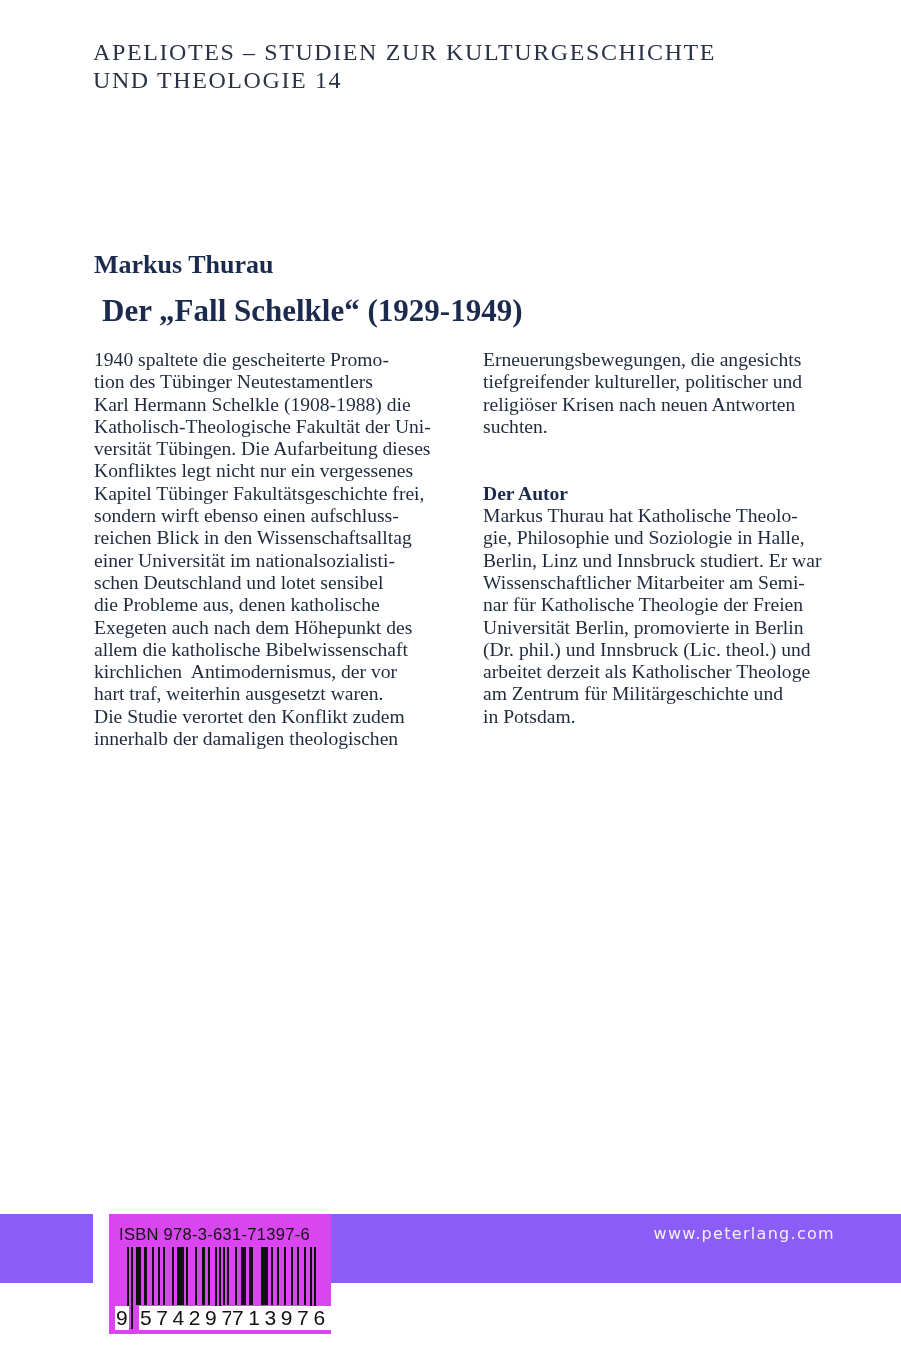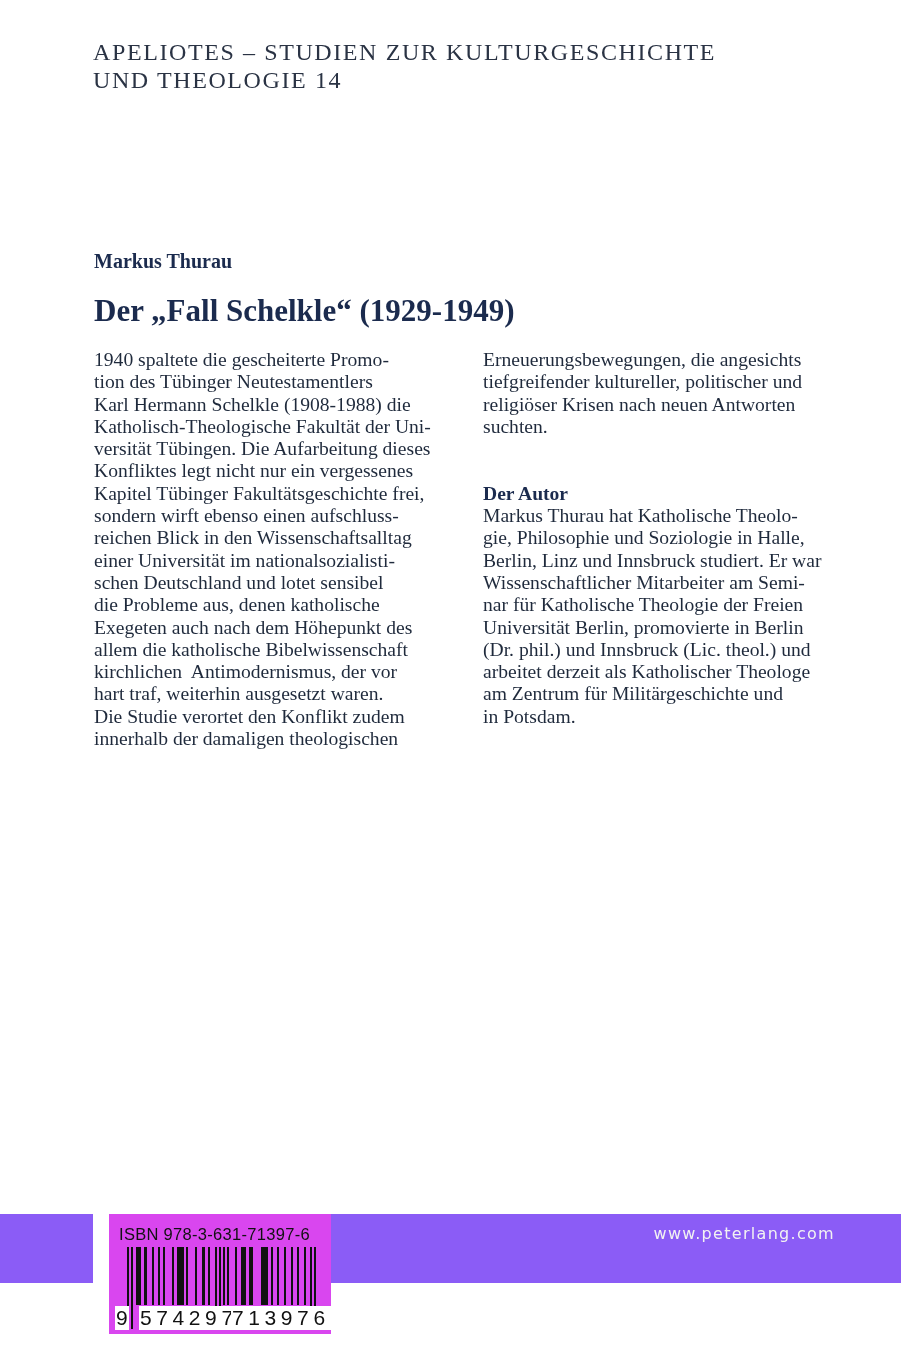--- a/index.html
+++ b/index.html
@@ -3,22 +3,22 @@
   <meta charset="utf-8">
   <style>
     html, body { margin: 0; padding: 0; background: #ffffff; }
     body { width: 901px; height: 1360px; position: relative; overflow: hidden;
            font-family: "DejaVu Serif", "Liberation Serif", serif; color: #1f2a3c; }
     .series { position: absolute; left: 93px; top: 38px; width: 700px;
               font-family: "Liberation Serif", serif; font-size: 24px; line-height: 28px;
               letter-spacing: 1.6px; color: #2a3344; }
     .series div { white-space: nowrap; }
     .author { position: absolute; left: 94px; top: 250px; font-family: "Liberation Serif", serif;
-              font-weight: bold; font-size: 20px; color: #1b2b4e; }
-    .title { position: absolute; left: 94px; top: 293px; font-family: "Liberation Serif", serif;
+              font-weight: bold; font-size: 26px; color: #1b2b4e; }
+    .title { position: absolute; left: 102px; top: 293px; font-family: "Liberation Serif", serif;
              font-weight: bold; font-size: 31px; color: #1b2b4e; white-space: nowrap; }
     .col { position: absolute; top: 349px; font-family: "Liberation Serif", serif;
            font-size: 19.6px; line-height: 22.3px; color: #1f2a3c; }
     .col-left { left: 94px; width: 340px; }
     .col-right { left: 483px; width: 360px; }
     .col .line { white-space: nowrap; }
     .gap { height: 44.6px; }
     .subhead { font-weight: bold; color: #1b2b4e; }
     .band { position: absolute; top: 1214px; height: 69px; background: #8b5cf6; }
     .band-left { left: 0; width: 93px; }

